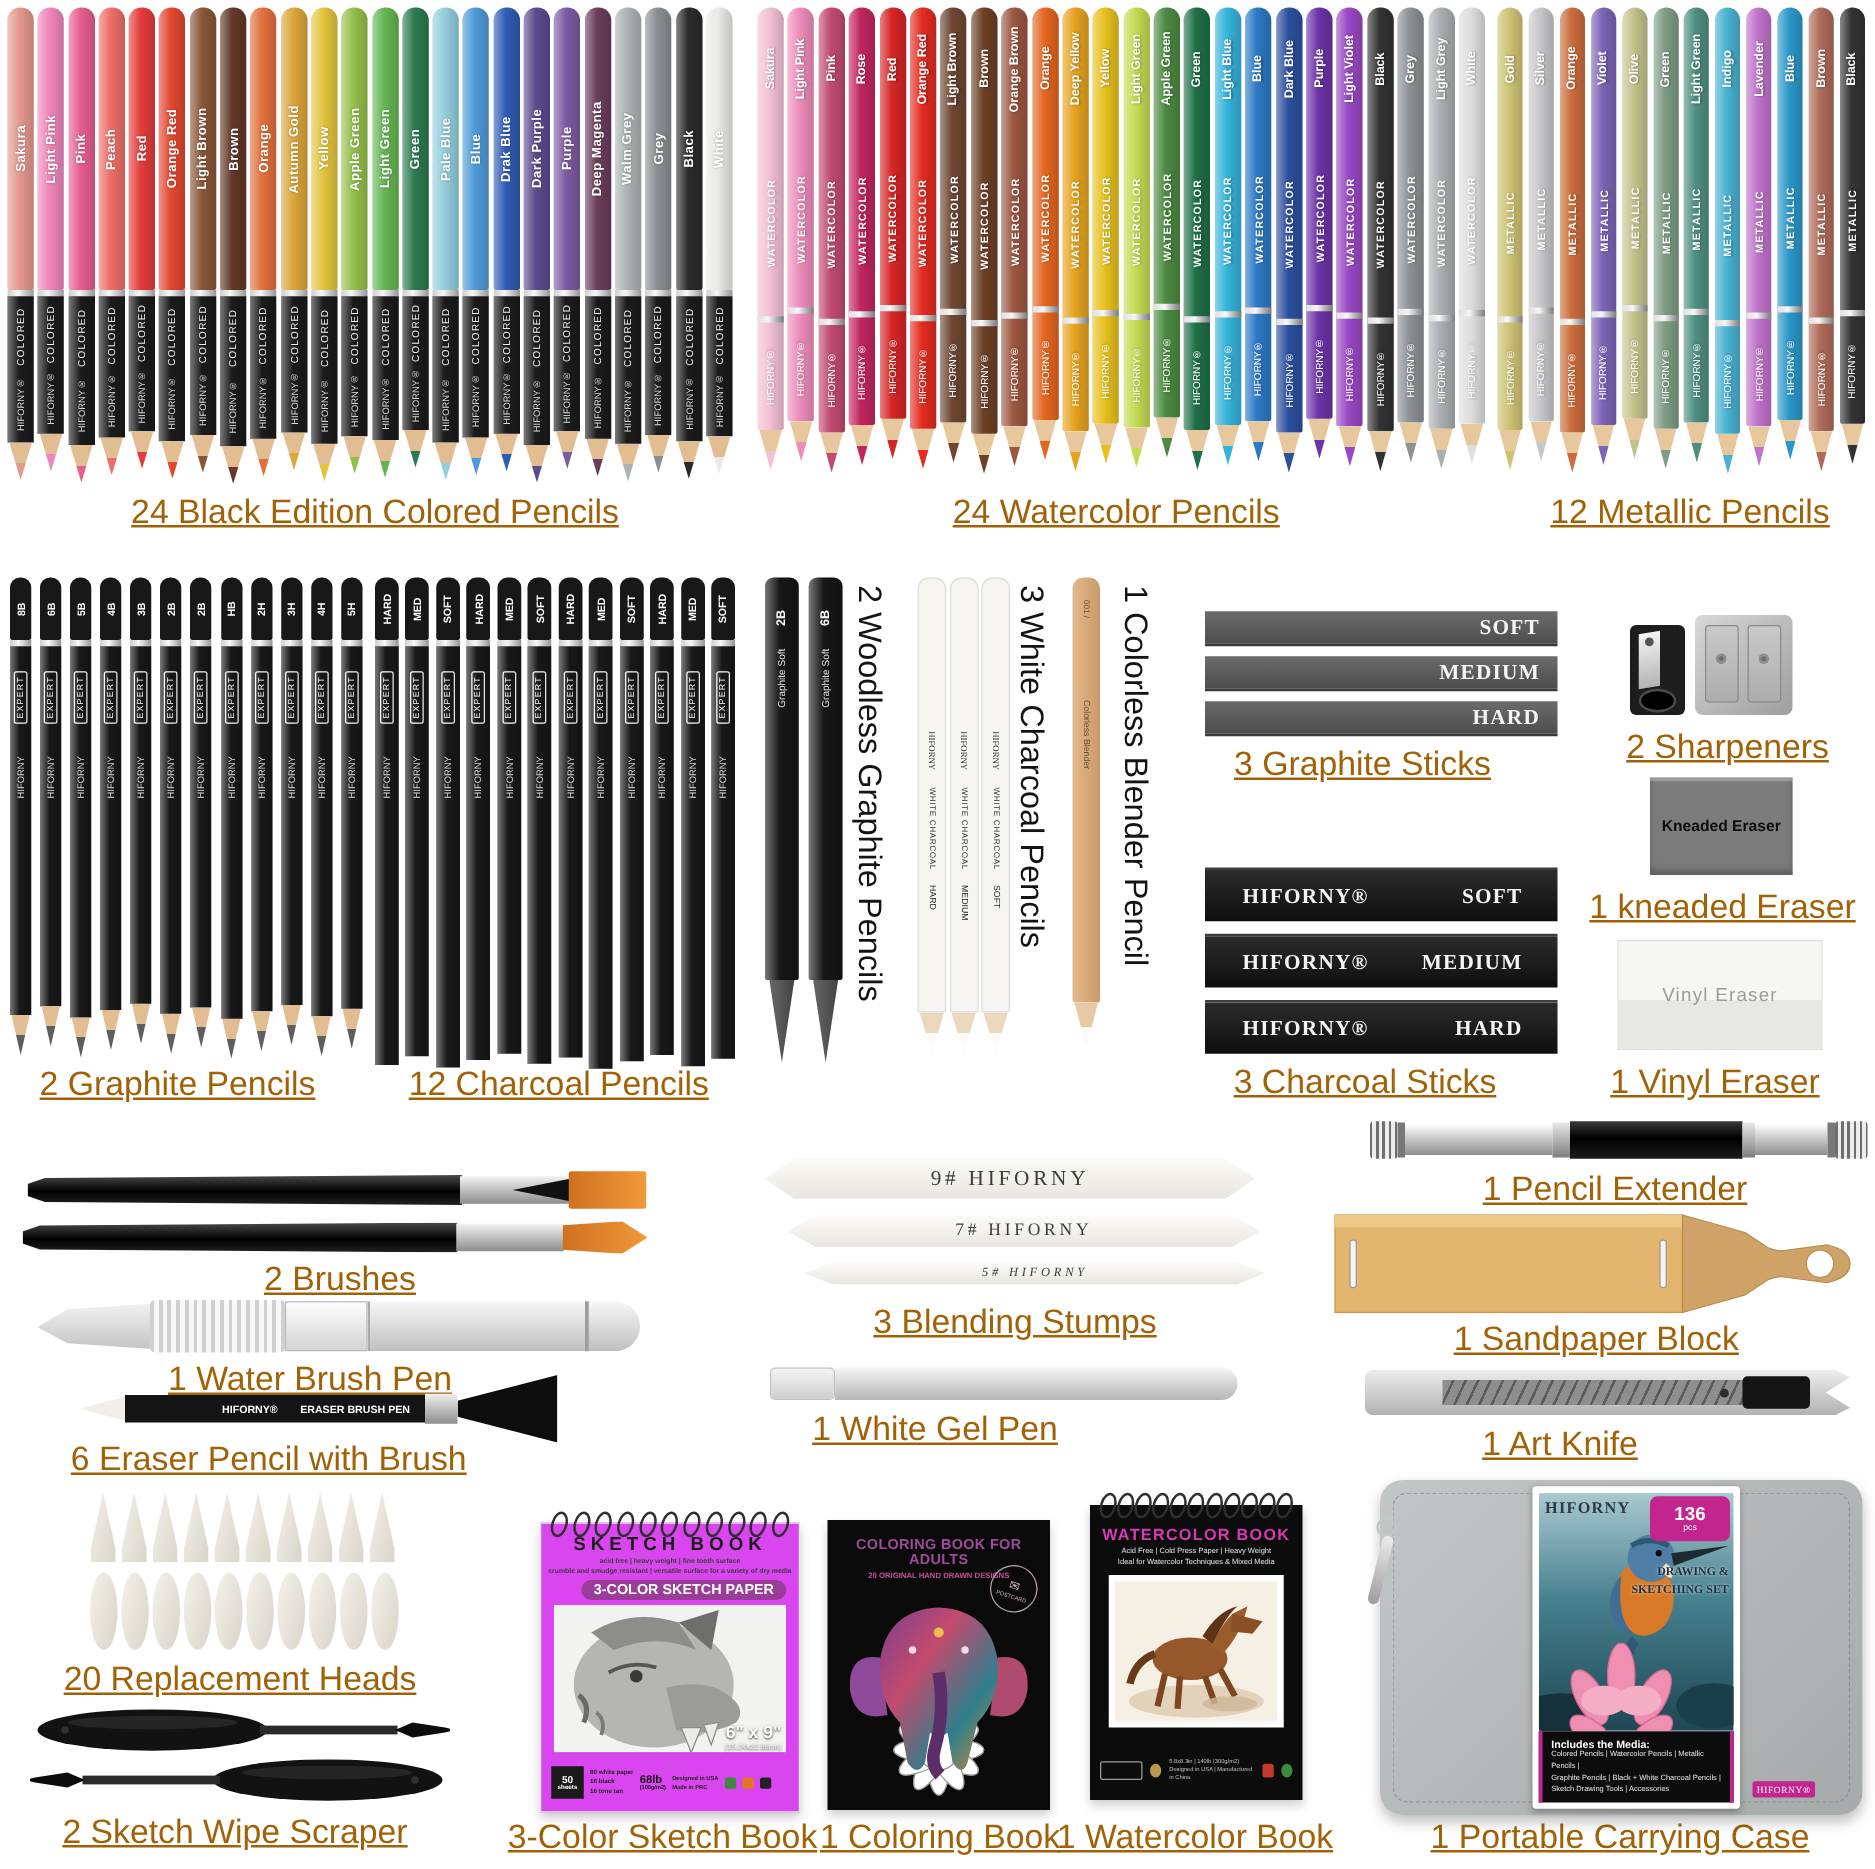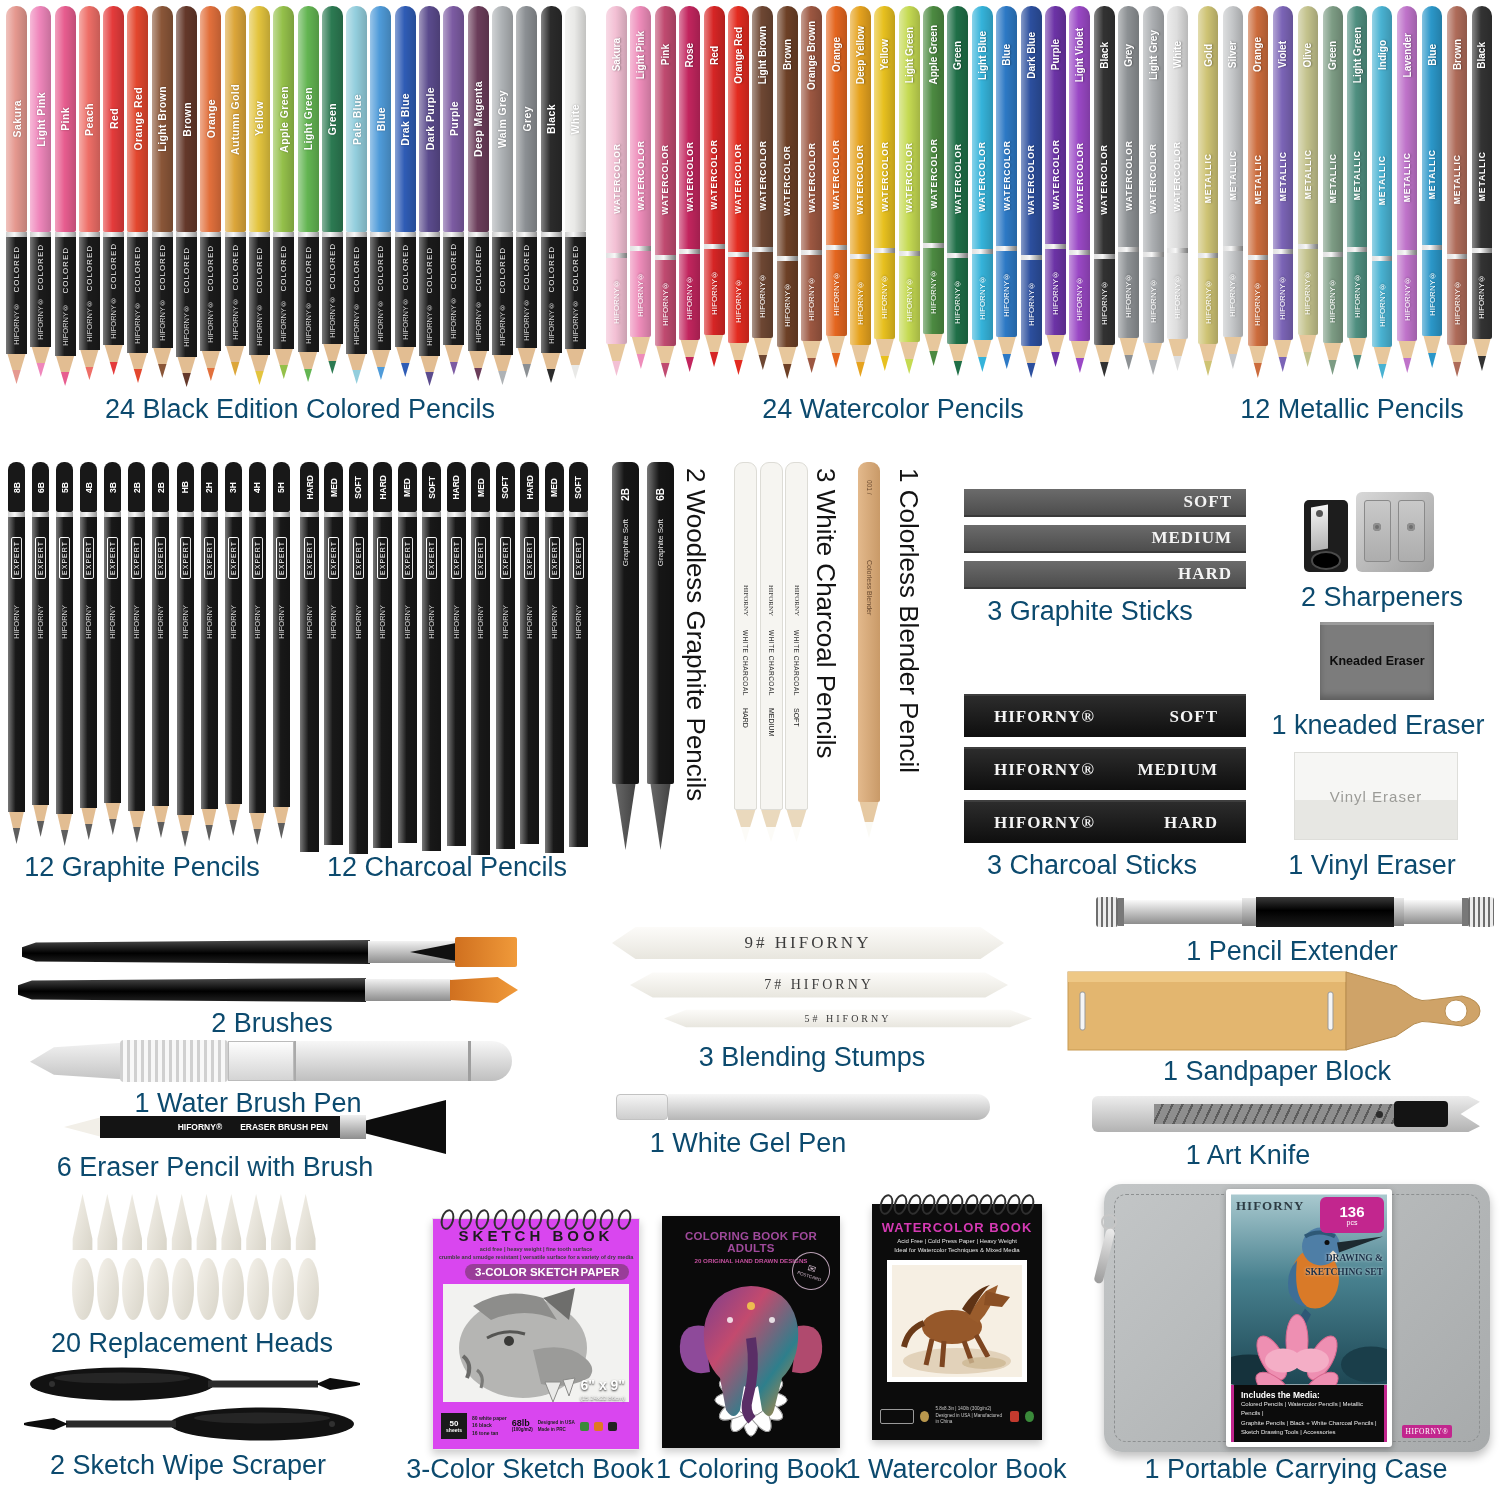--- a/index.html
+++ b/index.html
@@ -1,20 +1,20 @@
 <!DOCTYPE html>
 <html><head>
 <meta charset="utf-8">
 <style>
   html,body{margin:0;padding:0;background:#fff;}
   .canvas{position:relative;width:1500px;height:1495px;background:#fff;overflow:hidden;
           font-family:"Liberation Sans",sans-serif;color:#151515;}
   .obj{position:absolute;}
   
-  .cap{position:absolute;transform:translateX(-50%);font-size:27px;white-space:nowrap;color:#0c4a6e;}
+  .cap{position:absolute;transform:translateX(-50%);font-size:27px;white-space:nowrap;color:#a16207;text-decoration:underline;}
   .vcap{position:absolute;writing-mode:vertical-rl;font-size:26px;white-space:nowrap;color:#131313;}
   [data-name="caption-colored"]{left:300px;top:394px}
   [data-name="caption-watercolor"]{left:893px;top:394px}
   [data-name="caption-metallic"]{left:1352px;top:394px}
   [data-name="caption-graphite"]{left:142px;top:852px}
   [data-name="caption-charcoal"]{left:447px;top:852px}
   [data-name="caption-woodless"]{left:680px;top:468px}
   [data-name="caption-white-charcoal"]{left:810px;top:468px}
   [data-name="caption-blender"]{left:893px;top:468px}
   [data-name="caption-graphite-sticks"]{left:1090px;top:596px}
@@ -1383,21 +1383,21 @@
           <span class="vtext bl-num" data-name="pencil-number">001 /</span>
           <span class="vtext bl-label" data-name="pencil-type-label">Colorless Blender</span>
         </div>
         <div class="bl-tip" data-name="pencil-tip"></div>
       </div>
     </div>
 
   <div class="cap" data-name="caption-colored">24 Black Edition Colored Pencils</div>
   <div class="cap" data-name="caption-watercolor">24 Watercolor Pencils</div>
   <div class="cap" data-name="caption-metallic">12 Metallic Pencils</div>
-  <div class="cap" data-name="caption-graphite">12 Graphite Pencils</div>
+  <div class="cap" data-name="caption-graphite">2 Graphite Pencils</div>
   <div class="cap" data-name="caption-charcoal">12 Charcoal Pencils</div>
   <div class="vcap" data-name="caption-woodless">2 Woodless Graphite Pencils</div>
   <div class="vcap" data-name="caption-white-charcoal">3 White Charcoal Pencils</div>
   <div class="vcap" data-name="caption-blender">1 Colorless Blender Pencil</div>
   <div class="cap" data-name="caption-graphite-sticks">3 Graphite Sticks</div>
   <div class="cap" data-name="caption-sharpeners">2 Sharpeners</div>
   <div class="cap" data-name="caption-kneaded">1 kneaded Eraser</div>
   <div class="cap" data-name="caption-charcoal-sticks">3 Charcoal Sticks</div>
   <div class="cap" data-name="caption-vinyl">1 Vinyl Eraser</div>
   <div class="cap" data-name="caption-brushes">2 Brushes</div>
@@ -1474,21 +1474,21 @@
     <div class="brush-point" data-name="brush-bristles-pointed" style="left:432px;top:43px;width:68px;height:26px;"></div>
   </div>
 
   <div class="obj" data-name="blending-stumps" style="left:0;top:0;">
       <div class="stump" data-name="blending-stump" style="left: 612px; top: 924px; width: 392px; height: 38px; position: absolute;">
         <span class="" data-name="stump-label" style="font-size: 17px;">9# HIFORNY</span>
       </div>
       <div class="stump" data-name="blending-stump" style="left: 630px; top: 970px; width: 378px; height: 30px; position: absolute;">
         <span class="" data-name="stump-label" style="font-size: 14px;">7# HIFORNY</span>
       </div>
-      <div class="stump" data-name="blending-stump" style="left: 664px; top: 1008px; width: 368px; height: 21px; position: absolute;">
+      <div class="stump" data-name="blending-stump" style="left: 644px; top: 1008px; width: 368px; height: 21px; position: absolute; font-style: italic;">
         <span class="" data-name="stump-label" style="font-size: 10px;">5# HIFORNY</span>
       </div>
     </div>
 
   <div class="obj" data-name="pencil-extender">
     <div class="ext-ridge" data-name="extender-end-cap" style="width:22px;"></div>
     <div class="ext-ring" data-name="extender-ring"></div>
     <div class="ext-seg" data-name="extender-tube" style="width:118px;"></div>
     <div class="ext-collar" data-name="extender-collar" style="width:14px;"></div>
     <div class="ext-hex" data-name="extender-grip" style="width:138px;"></div>

